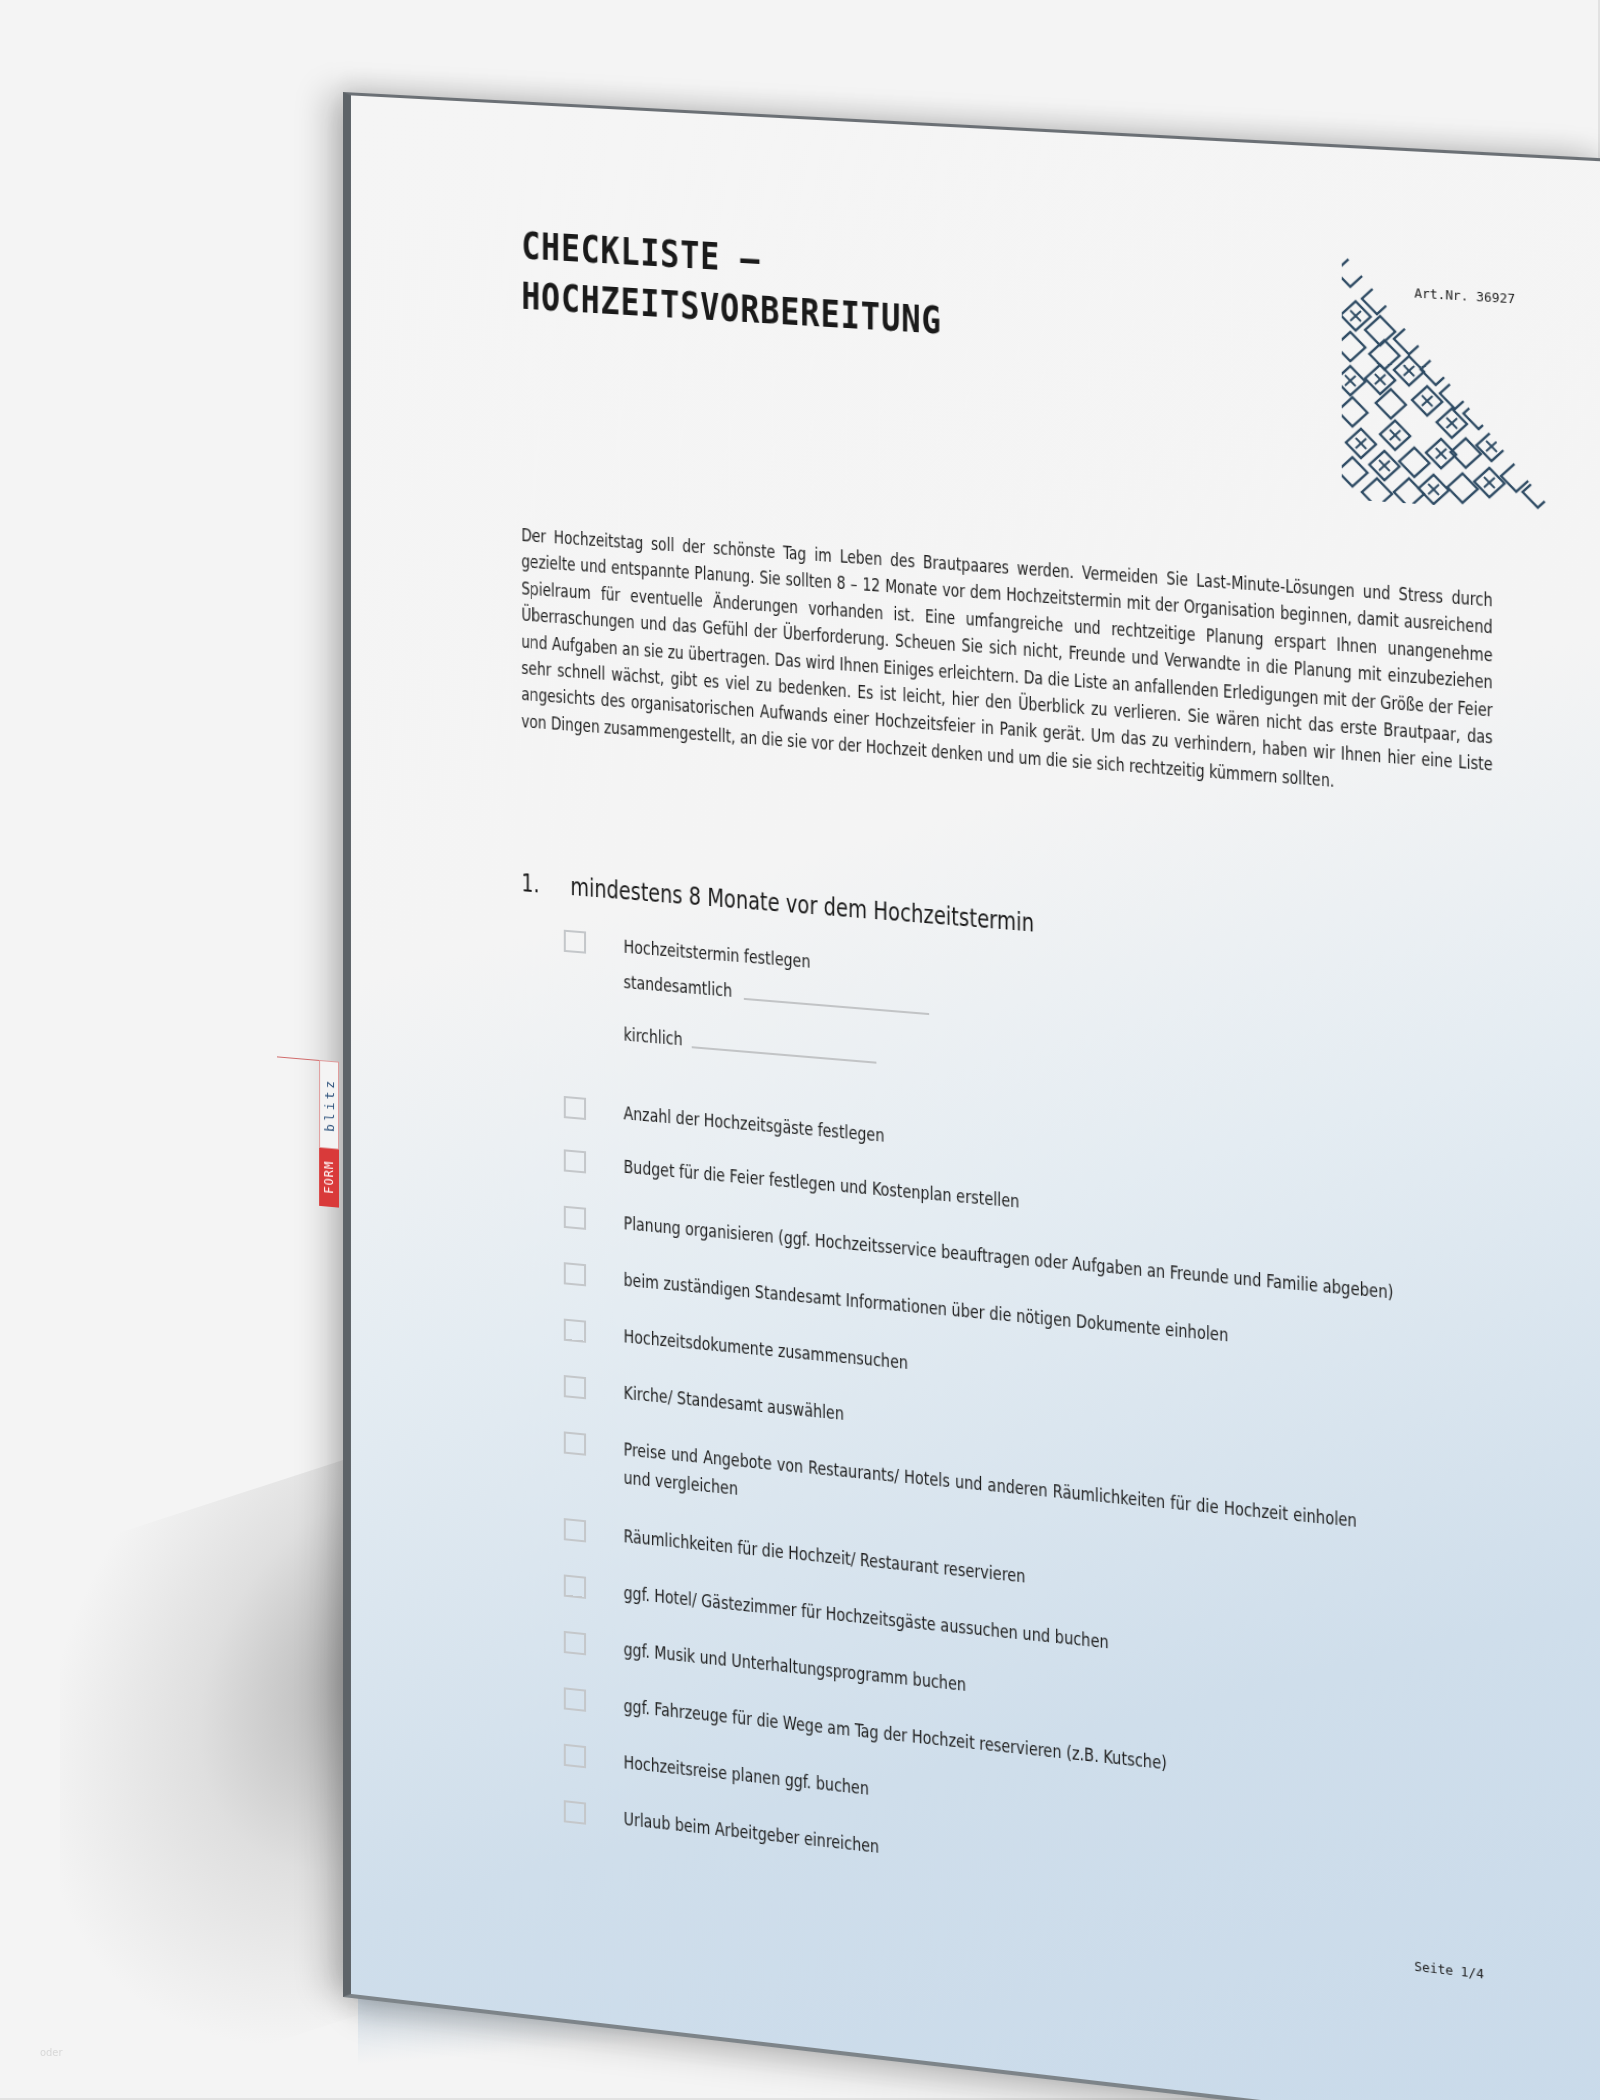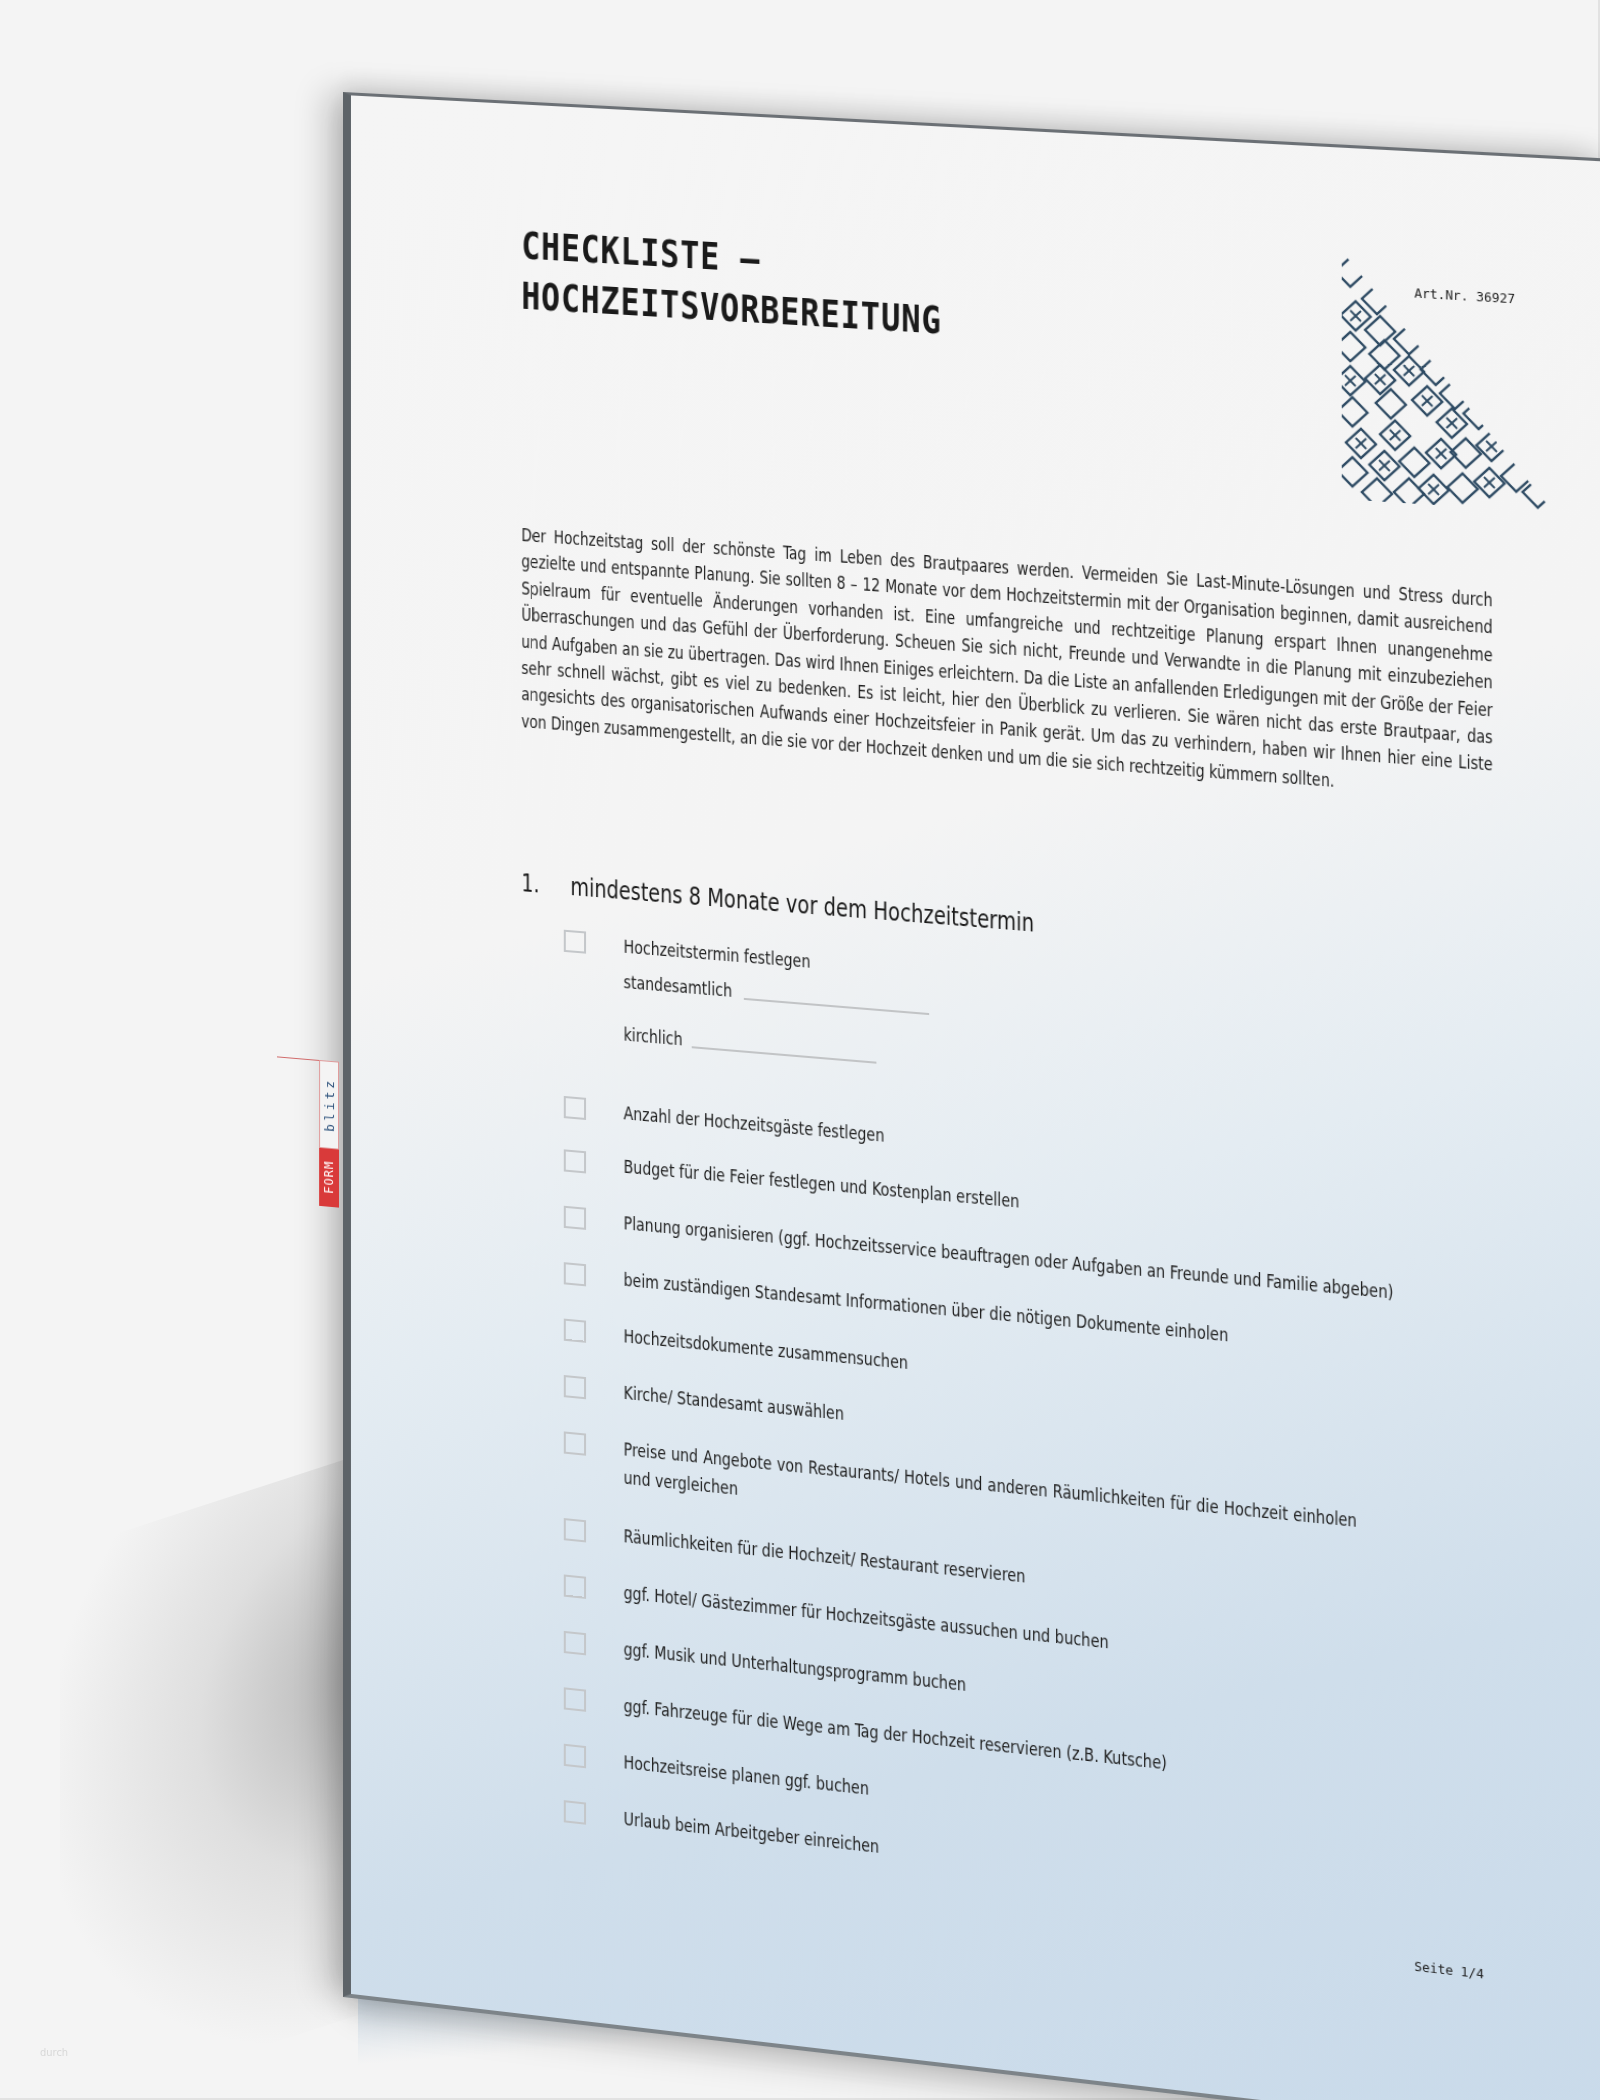--- a/index.html
+++ b/index.html
@@ -396,14 +396,14 @@
 
     <div class="logo">
       <div class="logo-line"></div>
       <div class="logo-box">
         <div class="logo-form">FORM</div>
         <div class="logo-blitz">blitz</div>
       </div>
     </div>
   </div>
 
-  <div class="watermark">durch</div>
+  <div class="watermark">oder</div>
 </div>
 
 </body></html>

